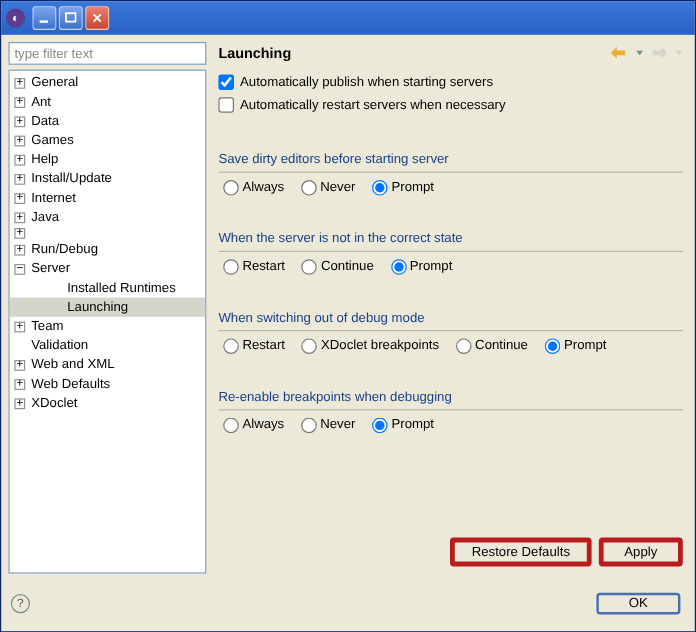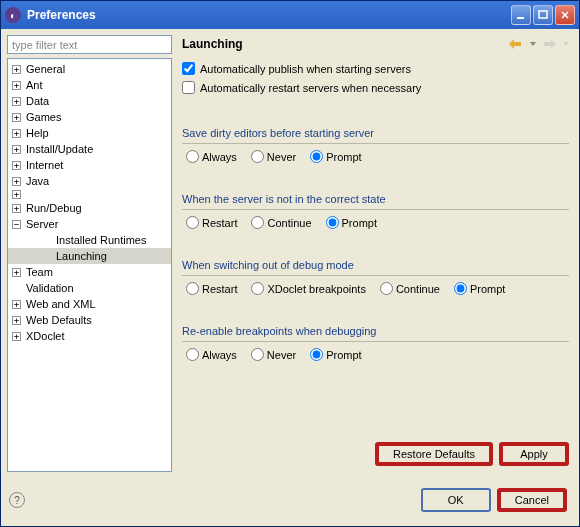--- a/index.html
+++ b/index.html
@@ -37,38 +37,37 @@
 .drop { width: 7px; height: 14px; display: flex; align-items: center; justify-content: center; cursor: pointer; }
 
 .settings-body { flex: 1; padding: 0 4px; }
 .checkbox-row { display: flex; align-items: center; padding: 3px 0; }
 .checkbox-row input { margin-right: 5px; }
 
 .group { margin-top: 30px; }
 .group-title { color: #1a3f8a; margin-bottom: 4px; }
 .group-line { border-top: 1px solid #b8b8a8; margin-bottom: 6px; }
 .radio-row { display: flex; gap: 14px; padding-left: 4px; }
-.radio-item { display: flex; align-items: center; gap: 3px; }
+.radio-item { display: flex; align-items: flex-start; gap: 3px; }
 .radio-item input { margin: 0; }
 
 .button-row { display: flex; justify-content: flex-end; gap: 6px; padding: 6px 4px; }
 .btn { border: 4px solid #b91c1c; background: #ece9d8; padding: 2px 14px; font-size: 11px; font-family: Tahoma, sans-serif; cursor: pointer; border-radius: 3px; min-width: 70px; }
 .btn.default { border: 2px solid #4a6fb0; padding: 1px 13px; }
 
 .footer { padding: 4px 8px 8px 8px; display: flex; align-items: center; }
 .help-icon { width: 16px; height: 16px; border: 1px solid #888; border-radius: 50%; display: flex; align-items: center; justify-content: center; color: #555; cursor: pointer; font-size: 10px; margin-right: auto; }
 </style>
 </head>
 <body>
 
 <div class="window">
 
   <div class="titlebar">
     <span class="titlebar-icon">◐</span>
-    <span class="titlebar-text">Preferences</span>
     <div class="titlebar-buttons">
       <div class="tb-btn tb-min">
           <svg viewBox="0 0 10 10">
             <rect x="1" y="7" width="7" height="2" fill="white"></rect>
           </svg>
         </div>
       <div class="tb-btn tb-max">
           <svg viewBox="0 0 10 10">
             <rect x="1" y="1" width="8" height="7" fill="none" stroke="white" stroke-width="1.5"></rect>
           </svg>
@@ -282,17 +281,16 @@
         <button class="btn">Restore Defaults</button>
         <button class="btn">Apply</button>
       </div>
     </div>
   </div>
 
   <div class="footer">
     <span class="help-icon">?</span>
     <div class="button-row">
       <button class="btn default">OK</button>
-      <button class="btn">Cancel</button>
     </div>
   </div>
 
 </div>
 
 </body></html>

